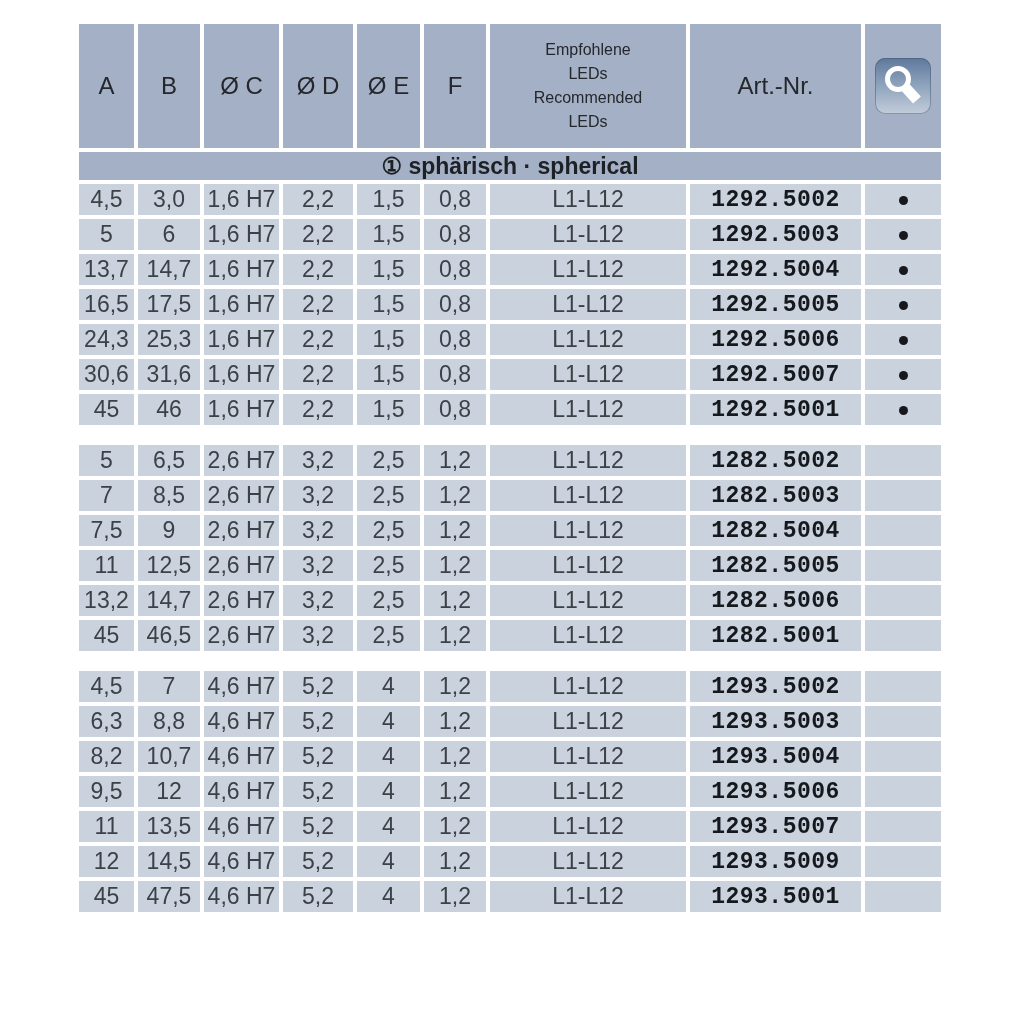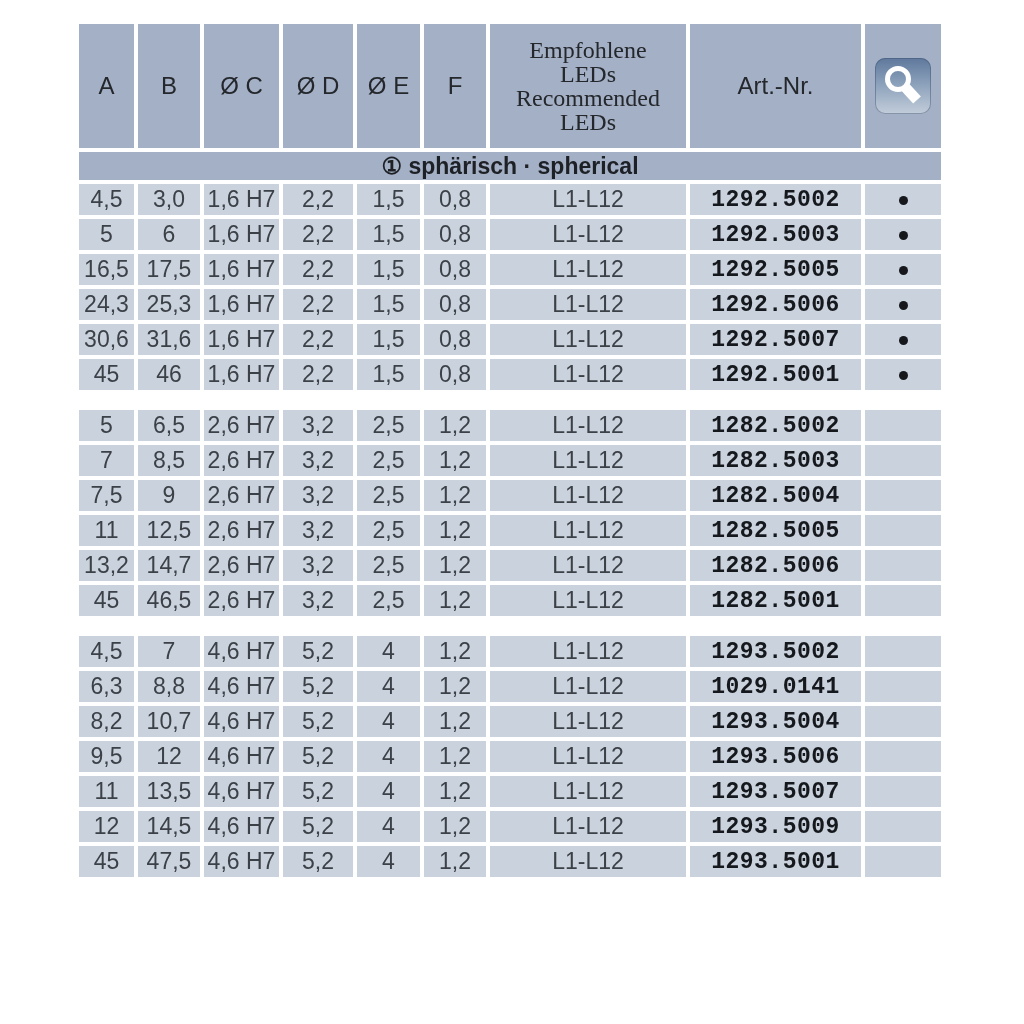--- a/index.html
+++ b/index.html
@@ -21,21 +21,21 @@
   th {
     background: #a4b0c5;
     height: 124px;
     font-size: 24px;
     font-weight: 400;
     color: #24272c;
     text-align: center;
     vertical-align: middle;
     padding: 0;
   }
-  th.leds-header { font-size: 24px; font-family: Liberation Serif, serif; }
+  th.leds-header { font-size: 16px; }
   th.leds-header div { line-height: 24px; }
   tr.section-row td {
     background: #a4b0c5;
     height: 28px;
     font-size: 23px;
     font-weight: 700;
     color: #1d2025;
     text-align: center;
     vertical-align: middle;
     padding: 0;
@@ -141,20 +141,31 @@
           <td>6</td>
           <td>1,6 H7</td>
           <td>2,2</td>
           <td>1,5</td>
           <td>0,8</td>
           <td>L1-L12</td>
           <td class="art">1292.5003</td>
           <td><span class="dot"></span></td>
         </tr>
         <tr>
+          <td>13,7</td>
+          <td>14,7</td>
+          <td>1,6 H7</td>
+          <td>2,2</td>
+          <td>1,5</td>
+          <td>0,8</td>
+          <td>L1-L12</td>
+          <td class="art">1292.5004</td>
+          <td><span class="dot"></span></td>
+        </tr>
+        <tr>
           <td>16,5</td>
           <td>17,5</td>
           <td>1,6 H7</td>
           <td>2,2</td>
           <td>1,5</td>
           <td>0,8</td>
           <td>L1-L12</td>
           <td class="art">1292.5005</td>
           <td><span class="dot"></span></td>
         </tr>
@@ -275,21 +286,21 @@
           <td></td>
         </tr>
         <tr>
           <td>6,3</td>
           <td>8,8</td>
           <td>4,6 H7</td>
           <td>5,2</td>
           <td>4</td>
           <td>1,2</td>
           <td>L1-L12</td>
-          <td class="art">1029.0141</td>
+          <td class="art">1293.5003</td>
           <td></td>
         </tr>
         <tr>
           <td>8,2</td>
           <td>10,7</td>
           <td>4,6 H7</td>
           <td>5,2</td>
           <td>4</td>
           <td>1,2</td>
           <td>L1-L12</td>

